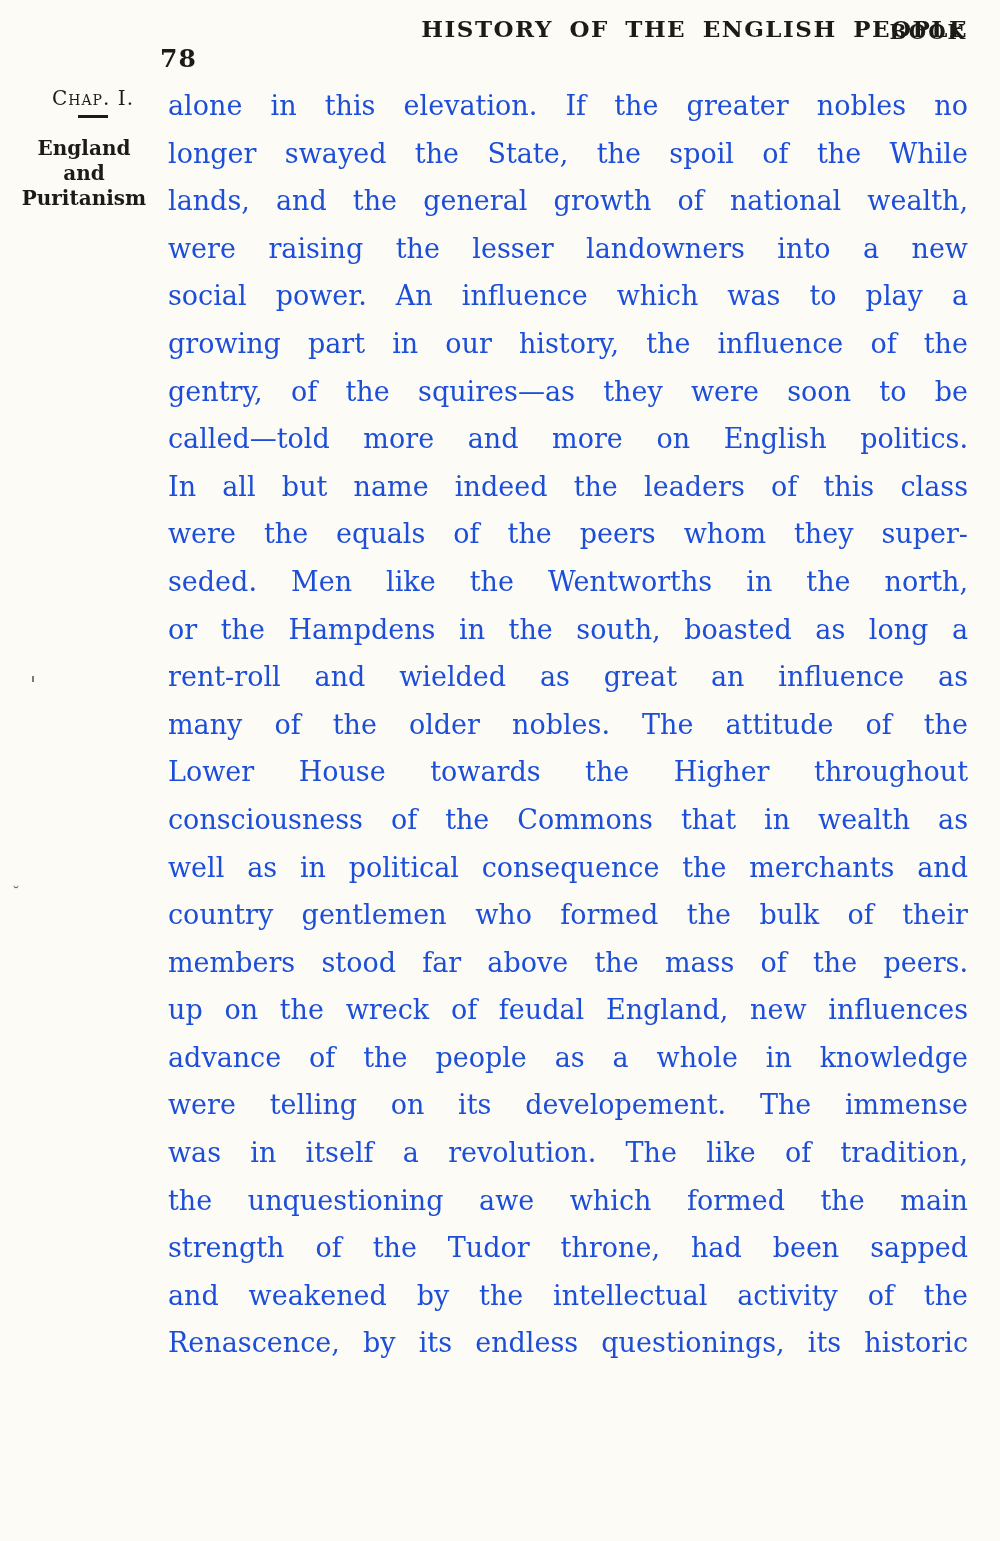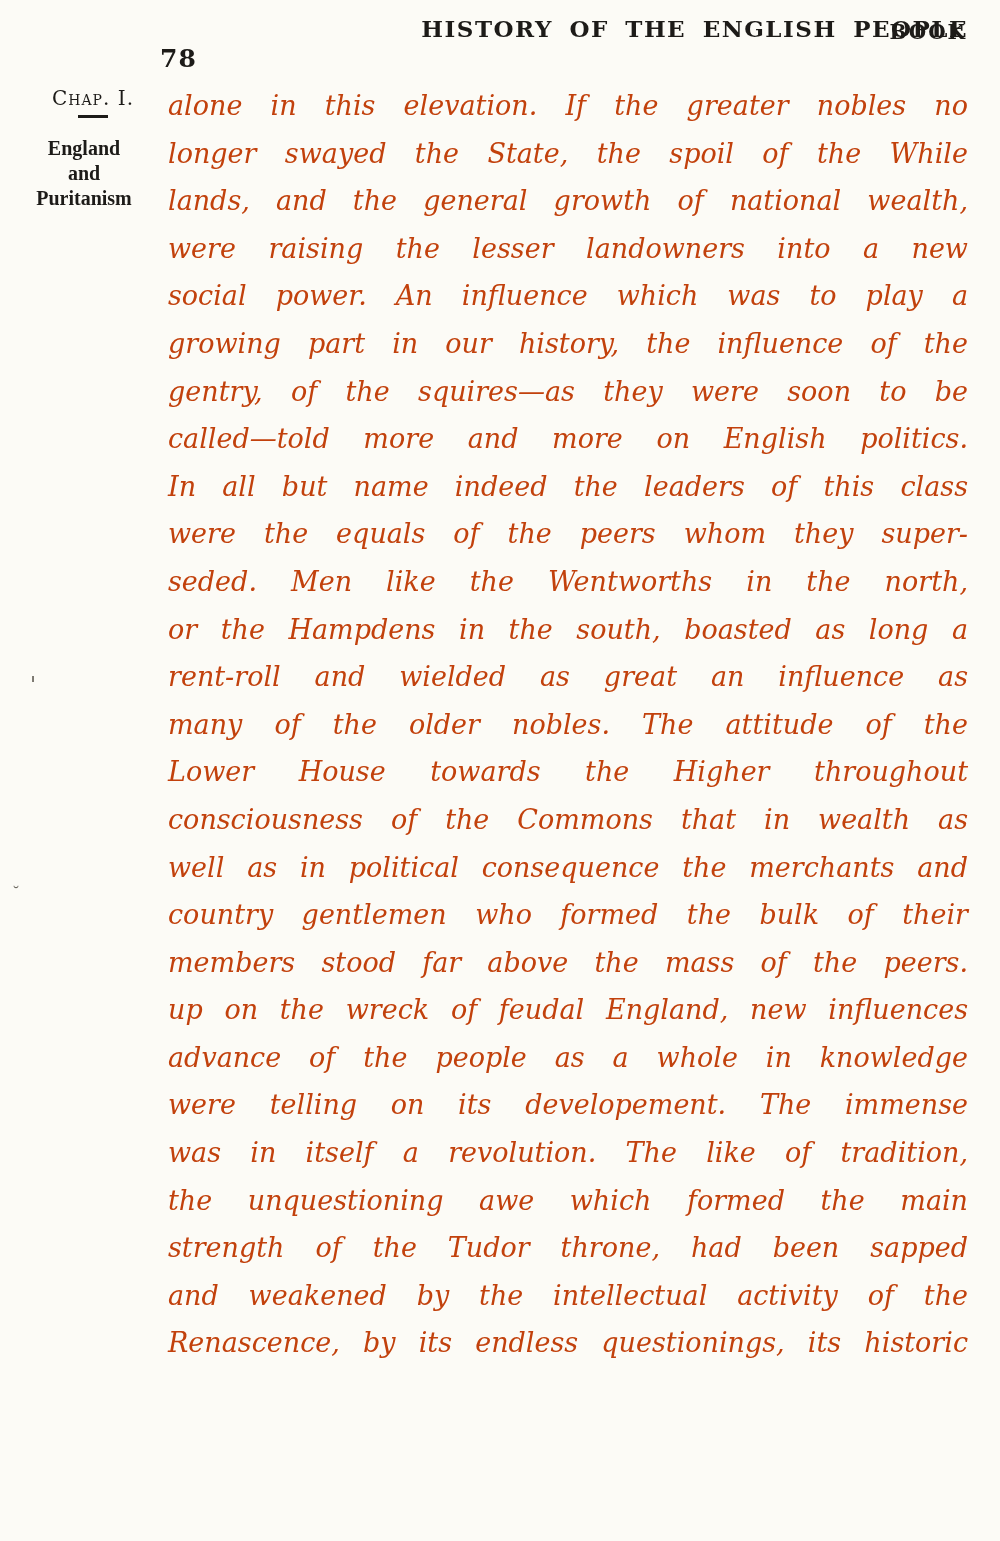--- a/index.html
+++ b/index.html
@@ -38,29 +38,28 @@
     text-align: center; font-size: 20px;
     font-variant: small-caps; letter-spacing: 1px;
   }
   .chap-rule {
     display: block; width: 30px; height: 3px;
     background: #1d1b18; margin: 5px auto 0;
   }
   .sidenote {
     position: absolute; text-align: center;
     font-weight: bold;
-    font-family: Liberation Serif, serif;
   }
   .sidenote-1 { top: 136px; left: 8px; width: 152px; font-size: 20px; line-height: 25px; }
   .sidenote-2 { top: 1038px; left: 12px; width: 146px; font-size: 19px; line-height: 25px; }
 
   
   .body-text {
     position: absolute; left: 168px; top: 82px; width: 800px;
-    font-size: 27px; color: #c2410c; font-style: italic;
+    font-size: 27px; color: #1d4ed8;
   }
   .line {
     line-height: 47.6px;
     text-align: justify;
     text-align-last: justify;
     -moz-text-align-last: justify;
     text-justify: inter-word;
   }
   .line.indent { text-indent: 54px; }
 

